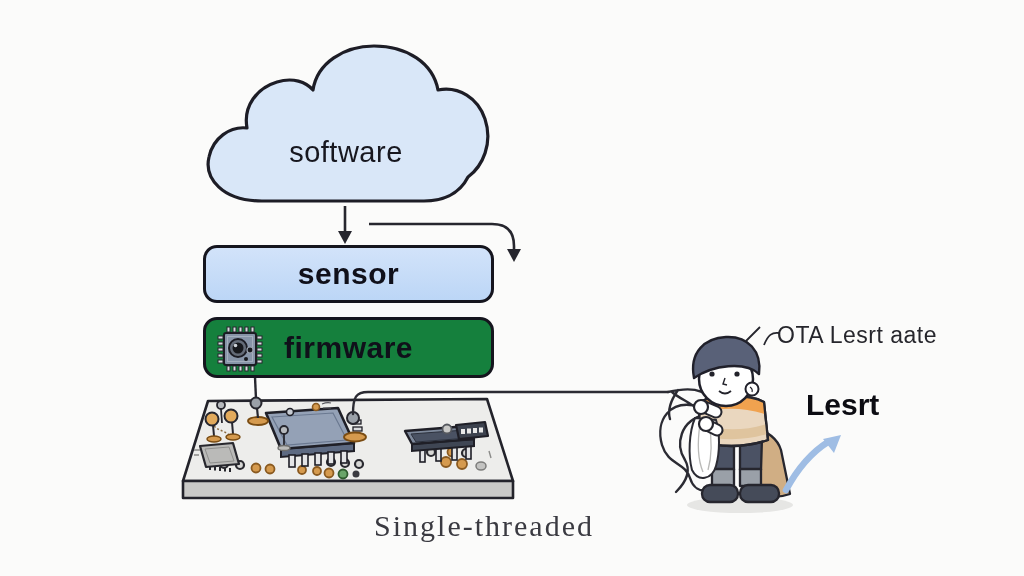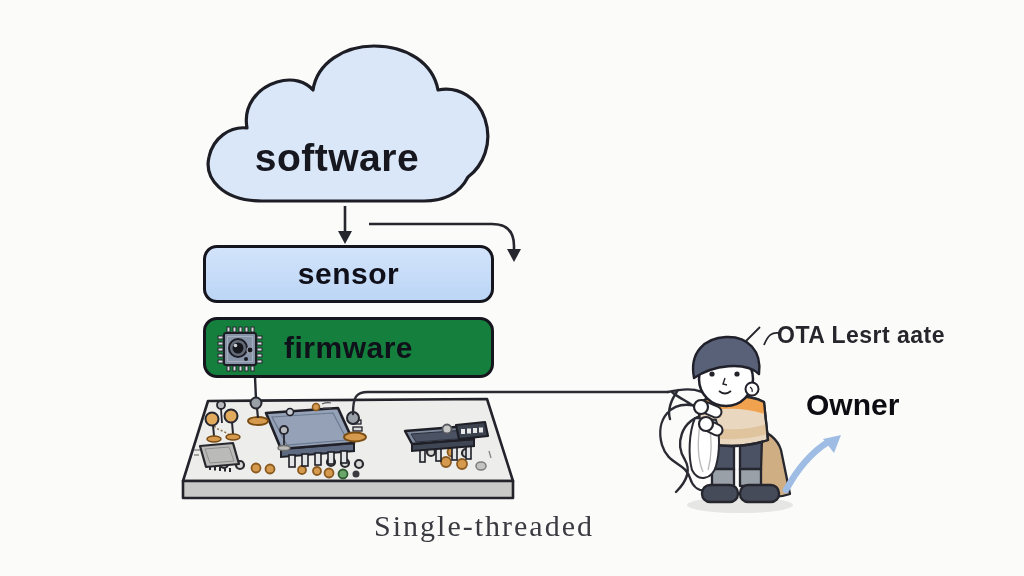--- a/index.html
+++ b/index.html
@@ -4,42 +4,42 @@
 <style>
   html,body{margin:0;padding:0;background:#f4f4f3;}
   .stage{
     position:relative;width:1024px;height:576px;margin:0 auto;
     background:#fbfbfa;overflow:hidden;
     font-family:"Liberation Sans", sans-serif;
   }
   .art{position:absolute;left:0;top:0;width:1024px;height:576px;}
   .label{position:absolute;color:#1b1b22;white-space:nowrap;}
   .software-label{
-    left:196px;top:136px;width:282px;text-align:center;
-    font-size:39px;font-weight:700;color:#17171f;letter-spacing:.5px;
+    left:205px;top:136px;width:282px;text-align:center;
+    font-size:29px;font-weight:400;color:#17171f;letter-spacing:.5px;
   }
   .box{
     position:absolute;left:203px;width:291px;height:58px;
     border:3px solid #15151e;border-radius:14px;box-sizing:border-box;
   }
   .box .box-label{
     position:absolute;left:0;top:0;width:100%;height:100%;
     display:flex;align-items:center;justify-content:center;
     font-size:30px;font-weight:700;color:#10101a;letter-spacing:.5px;
   }
   .sensor-box{top:245px;background:linear-gradient(#d2e3fa,#bcd6f6);}
   .firmware-box{top:317px;height:61px;background:#15803d;text-decoration:underline;}
   .chip-icon{position:absolute;left:11px;top:6px;width:46px;height:46px;}
   .single-threaded-label{
     left:334px;top:509px;width:300px;text-align:center;
     font-size:30px;font-weight:300;color:#3a3a41;letter-spacing:2px;
     font-family:Liberation Serif, serif;
   }
   .ota-label{
-    left:777px;top:322px;font-size:23px;font-weight:700;color:#26262c;
+    left:777px;top:322px;font-size:23px;font-weight:400;color:#26262c;
     letter-spacing:.5px;
   }
   .owner-label{
     left:806px;top:388px;font-size:30px;font-weight:700;color:#0c0c12;
   }
 </style>
 </head>
 <body>
 
 <div class="stage">
@@ -258,14 +258,14 @@
       <circle cx="21" cy="22" r="5.5" fill="#17181d"></circle>
       <circle cx="18.5" cy="19.5" r="1.8" fill="#cfd3da"></circle>
       <circle cx="33" cy="24" r="3" fill="#17181d" stroke="#9aa2af" stroke-width="1.2"></circle>
       <circle cx="29" cy="33" r="2" fill="#17181d"></circle>
     </svg>
     <span class="box-label">firmware</span>
   </div>
 
   <div class="label single-threaded-label">Single-threaded</div>
   <div class="label ota-label">OTA Lesrt aate</div>
-  <div class="label owner-label">Owner</div>
+  <div class="label owner-label">Lesrt</div>
 </div>
 
 </body></html>

